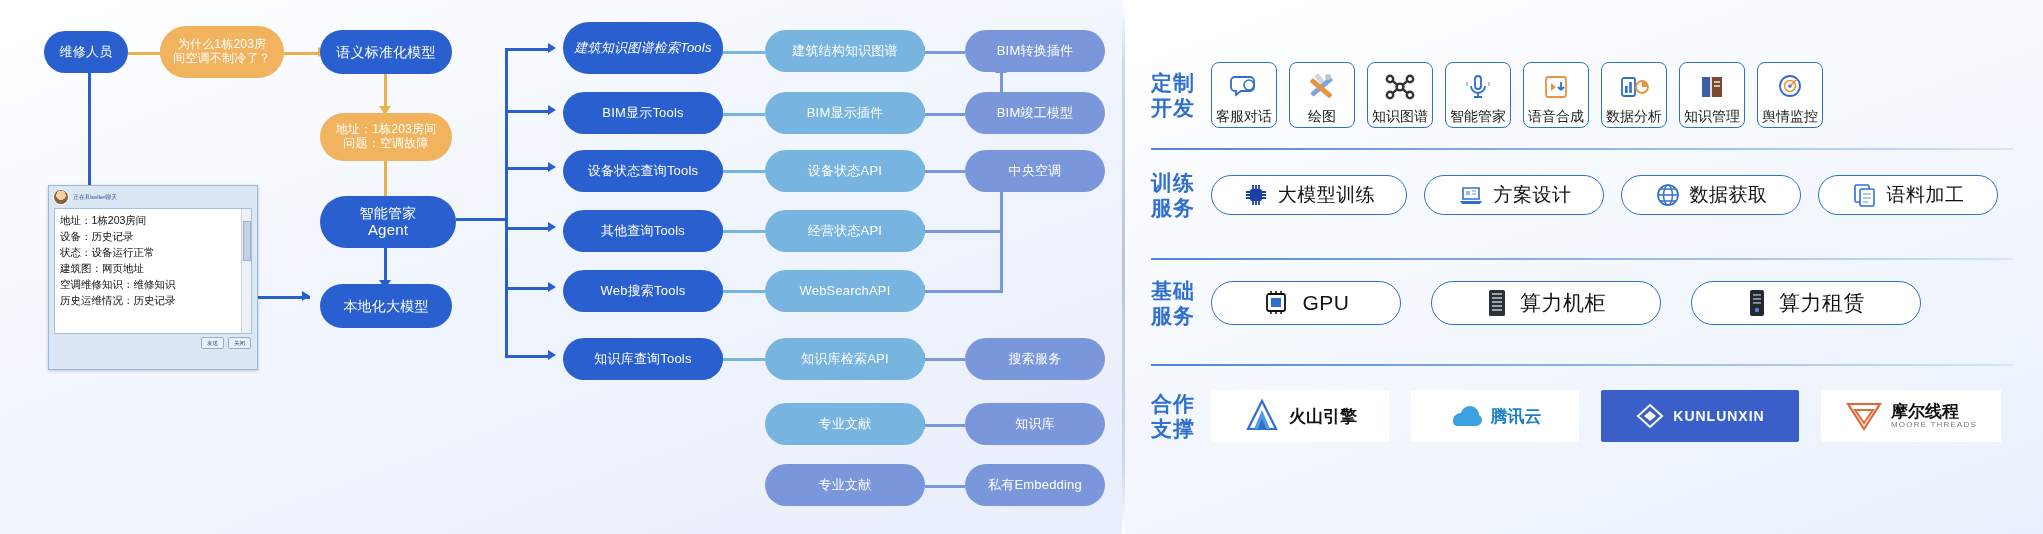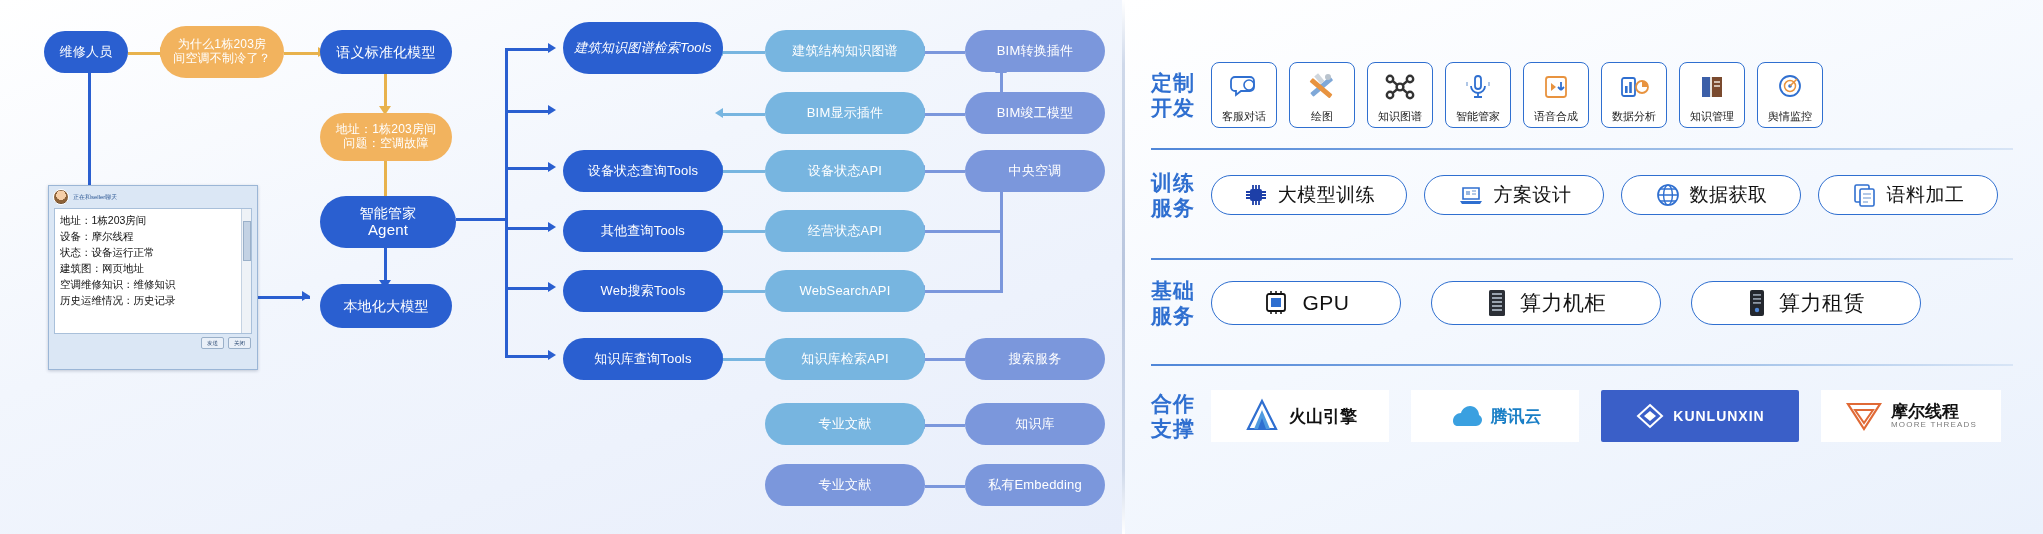--- a/index.html
+++ b/index.html
@@ -132,21 +132,21 @@
     border:1.6px solid #2f6fd0;
     border-radius:8px;
     background:#ffffff;
     display:flex;flex-direction:column;
     align-items:center;justify-content:flex-end;
     padding-bottom:5px;
     width:66px;height:66px;
     margin-right:12px;
   }
   .card .ic{flex:1;display:flex;align-items:center;justify-content:center;}
-  .card .cl{font-size:11px;color:#1b1b1b;line-height:12px;white-space:nowrap;}
+  .card .cl{font-size:14px;color:#1b1b1b;line-height:12px;white-space:nowrap;}
 
   .pill{
     box-sizing:border-box;
     border:1.6px solid #2f6fd0;
     border-radius:999px;
     background:#ffffff;
     display:flex;align-items:center;justify-content:center;
     gap:9px;
     height:40px;
     padding:0 18px;
@@ -291,20 +291,23 @@
       <span style="font-size:15px;">Agent</span>
     </div>
 
     <div class="node n-blue" style="left:320px;top:284px;width:132px;height:44px;font-size:14px;">
       <span>本地化大模型</span>
     </div>
 
     <div class="node n-blue2" style="left:563px;top:22px;width:160px;height:52px;font-size:13px;font-style:italic;">
       <span>建筑知识图谱检索Tools</span>
     </div>
+    <div class="node n-blue2" style="left:563px;top:92px;width:160px;height:42px;font-size:13px;">
+      <span>BIM显示Tools</span>
+    </div>
     <div class="node n-blue2" style="left:563px;top:150px;width:160px;height:42px;font-size:13px;">
       <span>设备状态查询Tools</span>
     </div>
     <div class="node n-blue2" style="left:563px;top:210px;width:160px;height:42px;font-size:13px;">
       <span>其他查询Tools</span>
     </div>
     <div class="node n-blue2" style="left:563px;top:270px;width:160px;height:42px;font-size:13px;">
       <span>Web搜索Tools</span>
     </div>
     <div class="node n-blue2" style="left:563px;top:338px;width:160px;height:42px;font-size:13px;">
@@ -355,21 +358,21 @@
       <span>知识库</span>
     </div>
 
     <div class="chatwin" style="left:48px;top:185px;width:210px;height:185px;">
       <div class="chat-title">
         <span class="chat-avatar"></span>
         <span class="chat-title-text">正在和seller聊天</span>
       </div>
       <div class="chat-body">
         <div class="chat-line">地址：1栋203房间</div>
-        <div class="chat-line">设备：摩尔线程</div>
+        <div class="chat-line">设备：历史记录</div>
         <div class="chat-line">状态：设备运行正常</div>
         <div class="chat-line">建筑图：网页地址</div>
         <div class="chat-line">空调维修知识：维修知识</div>
         <div class="chat-line">历史运维情况：历史记录</div>
         <div class="chat-scroll">
             <span class="sb"></span>
           </div>
       </div>
       <div class="chat-foot">
         <span class="chat-btn">发送</span>

